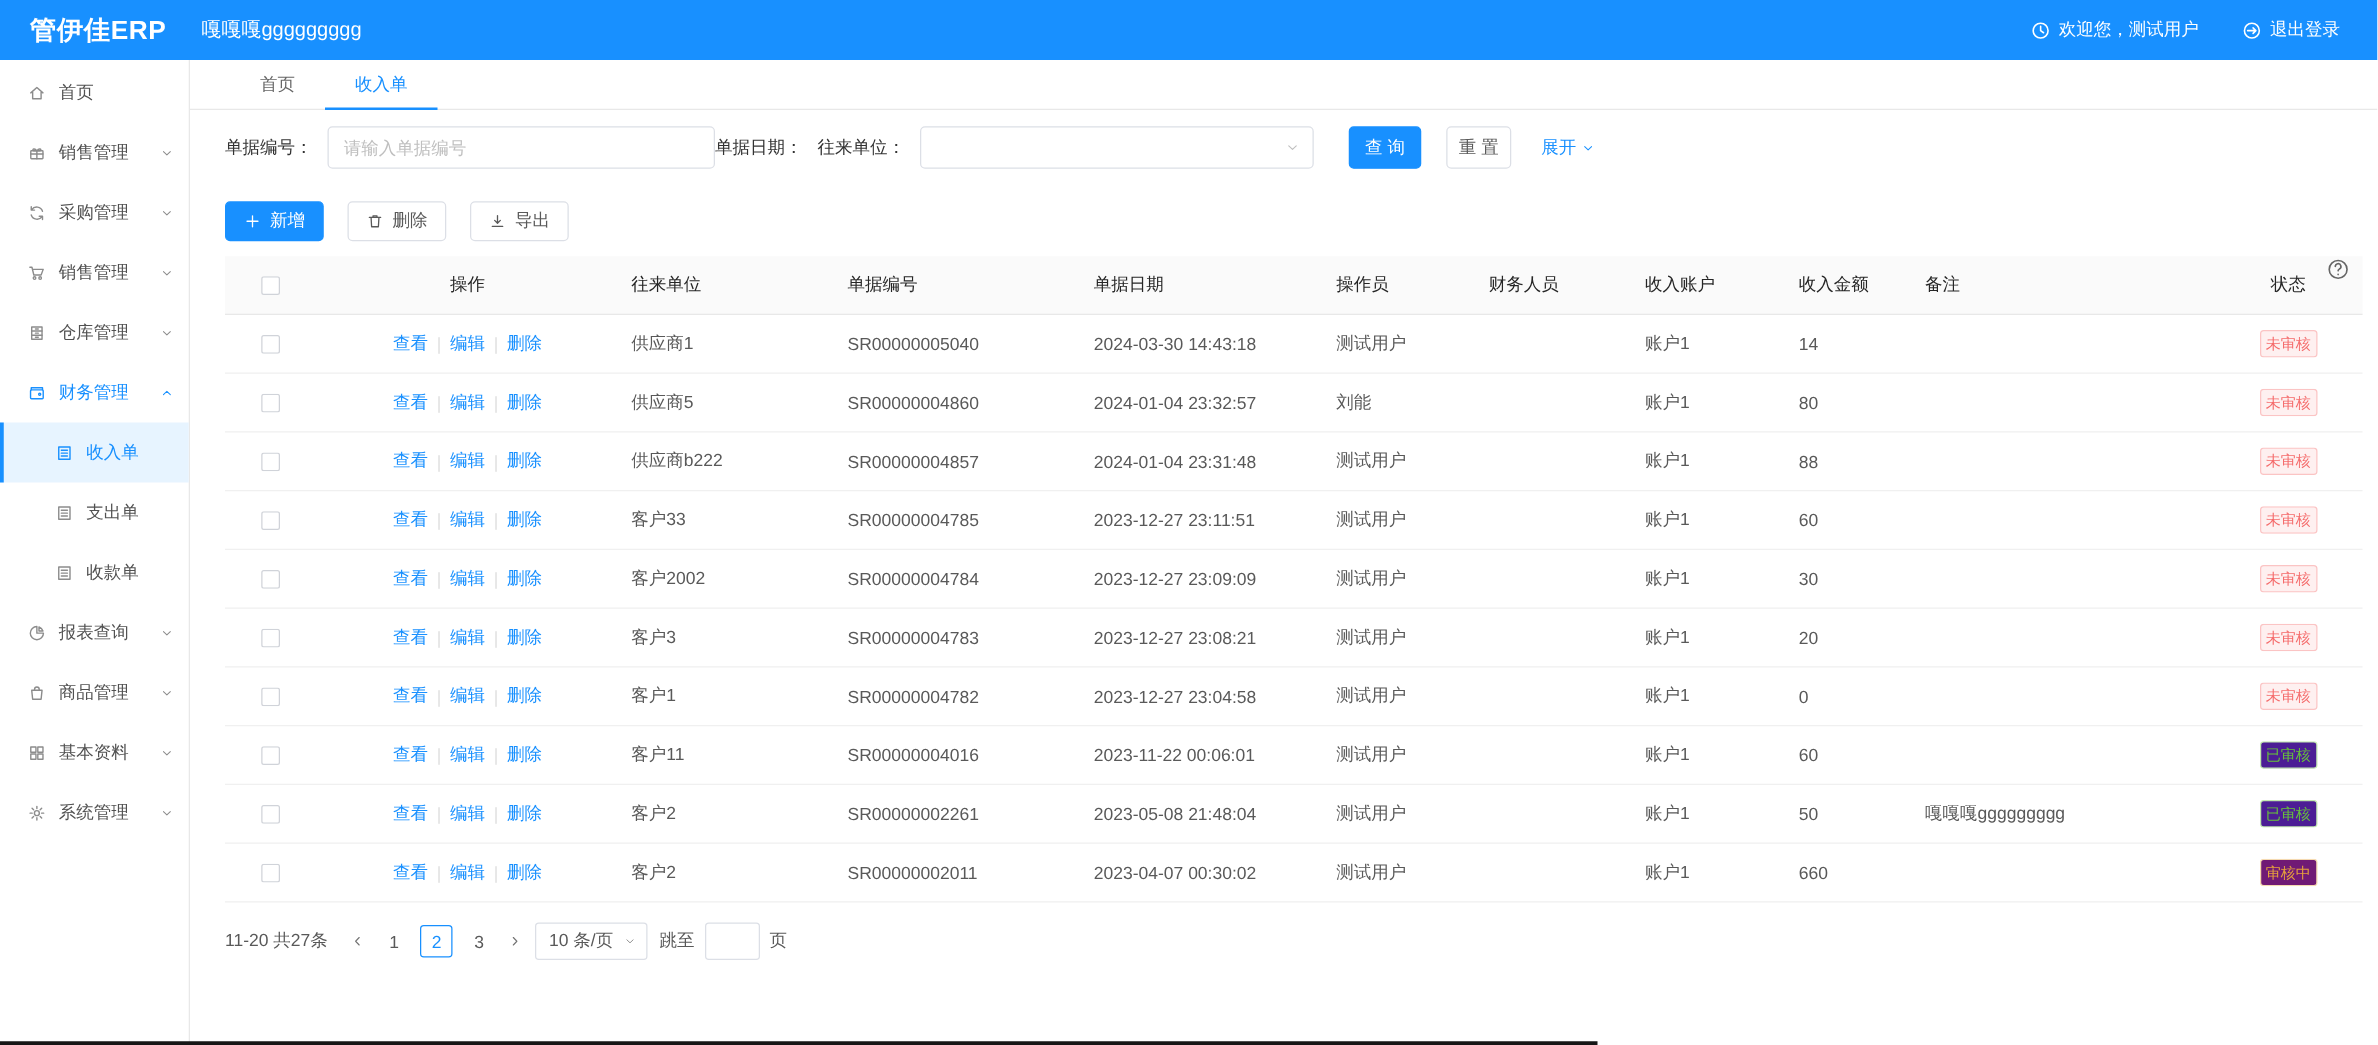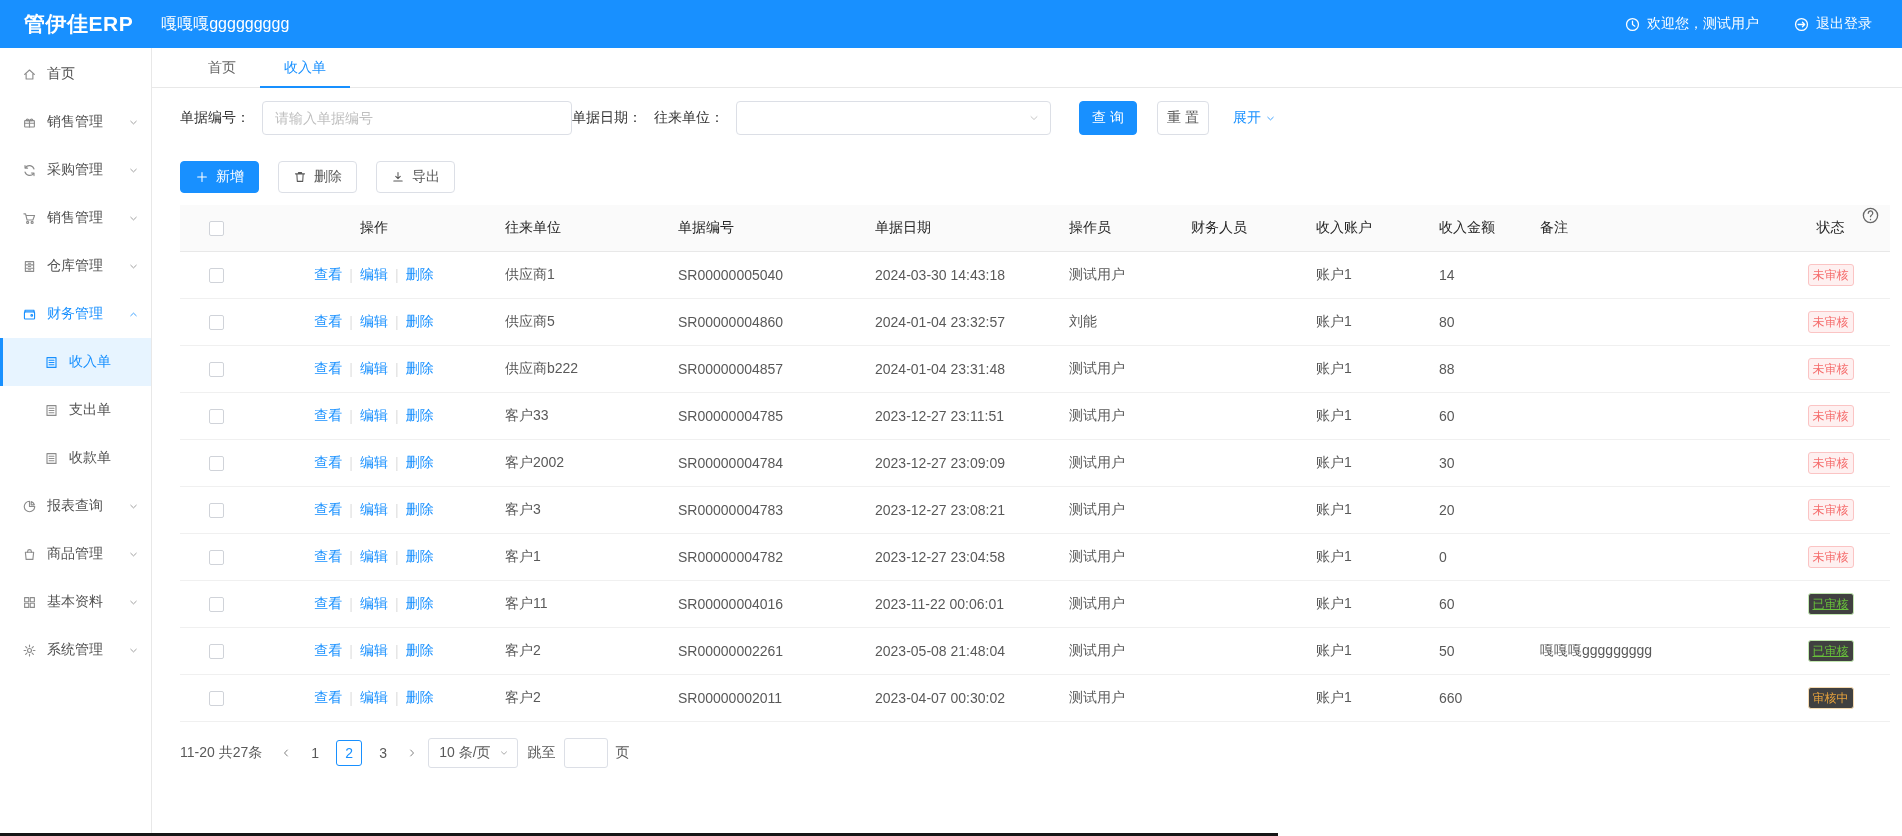--- a/index.html
+++ b/index.html
@@ -64,22 +64,22 @@
   .table { margin-top:12px; width:1710px; }
   .thead { display:flex; height:47px; align-items:center; background:#fafafa; border-bottom:1px solid #e8e8e8; color:#262626; font-weight:500; }
   .trow { display:flex; height:47px; align-items:center; border-bottom:1px solid #f0f0f0; color:#595959; }
   .tc { padding-left:10px; overflow:hidden; white-space:nowrap; }
   .tc.center { display:flex; align-items:center; justify-content:center; padding-left:0; }
   .cb { width:15px; height:15px; border:1px solid #d0d3d9; border-radius:2px; background:#fff; display:inline-block; cursor:pointer; }
   .lnk { color:#1890ff; cursor:pointer; text-decoration:none; }
   .sep { color:#e0e0e0; margin:0 7px; }
   .badge { font-size:12px; padding:2px 4px; border-radius:3px; border:1px solid; line-height:16px; }
   .badge.danger  { color:#f56c6c; border-color:#fbc4c4; background:#fef0f0; }
-  .badge.success { color:#67c23a; border-color:#c2e7b0; background:#404040;text-decoration:underline; }
-  .badge.warning { color:#e6a23c; border-color:#f5dab1; background:#404040; }
+  .badge.success { color:#67c23a; border-color:#c2e7b0; background:#4c1d95; }
+  .badge.warning { color:#e6a23c; border-color:#f5dab1; background:#701a75; }
 
   
   .pager { width:1710px; margin-top:16px; display:flex; align-items:center; justify-content:flex-start; gap:10px; color:#595959; }
   .pg-total { margin-right:8px; }
   .pg-arrow { color:#737373; cursor:pointer; display:inline-flex; } .pg-arrow svg { width:12px; height:12px; }
   .page-num { min-width:26px; height:26px; display:inline-flex; align-items:center; justify-content:center; cursor:pointer; border-radius:3px; }
   .page-num.active { border:1px solid #1890ff; color:#1890ff; background:#fff; }
   .pg-size { height:30px; border:1px solid #dcdfe6; border-radius:3px; display:inline-flex; align-items:center; gap:8px; padding:0 8px 0 10px; cursor:pointer; }
   .pg-size .icn svg { width:10px; height:10px; color:#8c8c8c; }
   .pg-jump { display:inline-flex; align-items:center; gap:8px; }

